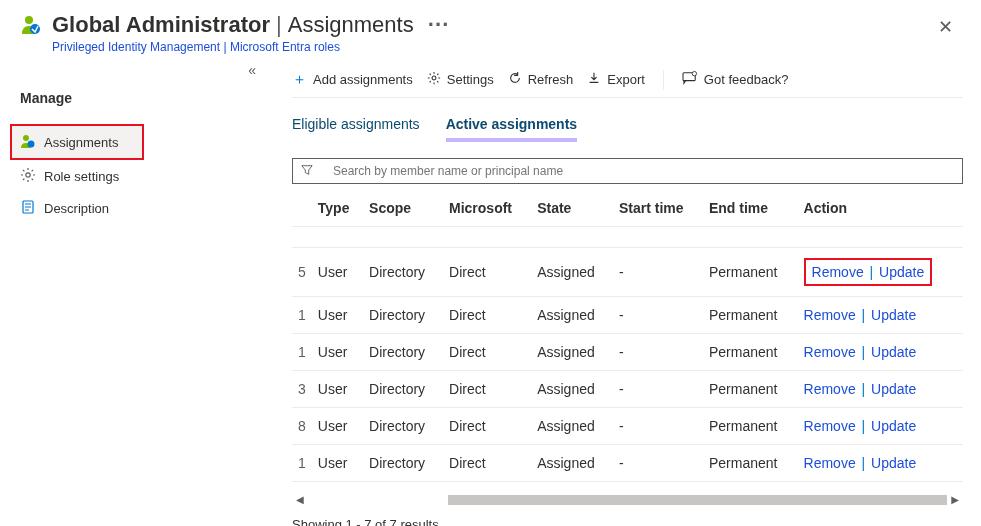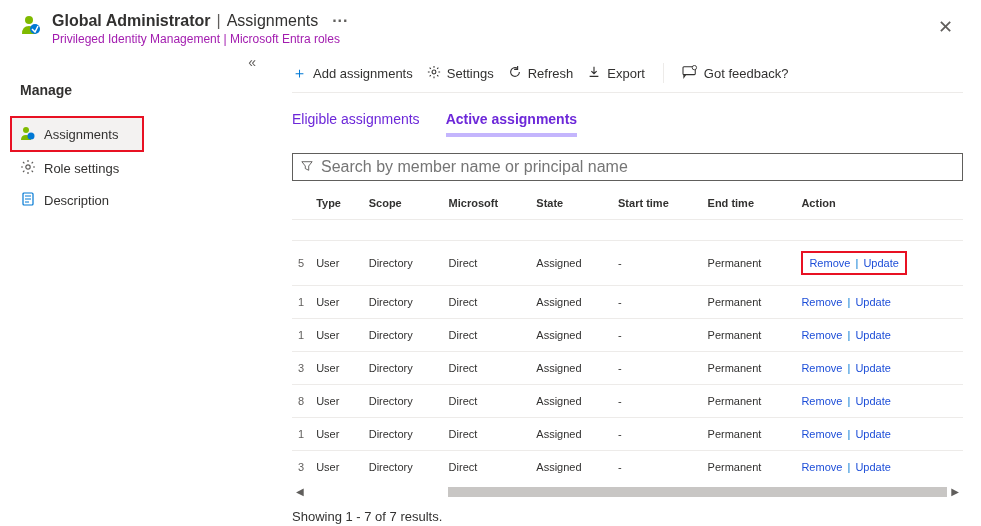--- a/index.html
+++ b/index.html
@@ -1,51 +1,51 @@
 <!DOCTYPE html>
 <html><head>
   <meta charset="utf-8">
   <style>
     * { box-sizing: border-box; margin: 0; padding: 0; }
     body { font-family: "Segoe UI", Tahoma, sans-serif; font-size: 13px; color: #323130; background: #fff; width: 981px; height: 526px; overflow: hidden; position: relative; }
     
     .header { display: flex; align-items: flex-start; padding: 12px 20px 8px 20px; gap: 10px; }
     .header-icon { margin-top: 2px; }
     .header-text { flex: 1; }
-    .page-title { font-size: 16px; font-weight: 600; display: flex; align-items: center; gap: 6px; }
+    .page-title { font-size: 22px; font-weight: 600; display: flex; align-items: center; gap: 6px; }
     .title-sep { font-weight: 400; color: #605e5c; }
     .title-section { font-weight: 400; }
-    .subtitle { font-size: 12px; color: #a21caf; margin-top: 2px; }
+    .subtitle { font-size: 12px; color: #1d4ed8; margin-top: 2px; }
     .close-x { font-size: 18px; color: #605e5c; cursor: pointer; padding: 4px 8px; }
     .dots { color: #605e5c; padding: 0 8px; }
     
     .body { display: flex; height: calc(100% - 56px); }
     
     .sidebar { width: 280px; padding: 0 0 0 20px; position: relative; flex-shrink: 0; }
     .collapse { position: absolute; right: 24px; top: 0; color: #605e5c; cursor: pointer; font-size: 14px; }
     .section-heading { font-weight: 600; font-size: 14px; margin-top: 28px; margin-bottom: 18px; }
     .nav-item { display: flex; align-items: center; gap: 8px; height: 32px; padding: 0 8px; cursor: pointer; margin-left: -8px; }
     .nav-item.selected { background: #f3f2f1; }
     .nav-item-highlight { border: 2px solid #e81123; display: inline-flex; padding: 0; margin-left: -10px; }
     .nav-item-highlight .nav-item { margin: 0; padding: 0 8px; width: 130px; }
     
     .main { flex: 1; padding: 0 18px 0 12px; display: flex; flex-direction: column; min-width: 0; }
     .toolbar { display: flex; align-items: center; gap: 14px; height: 40px; border-bottom: 1px solid #edebe9; }
     .toolbar-btn { display: flex; align-items: center; gap: 6px; cursor: pointer; color: #323130; font-size: 13px; }
     .toolbar-sep { width: 1px; height: 20px; background: #edebe9; margin: 0 4px; }
     
     .tabs { display: flex; gap: 26px; margin-top: 18px; border-bottom: none; }
-    .tab { padding-bottom: 6px; cursor: pointer; font-size: 14px; color: #6d28d9; border-bottom: 2px solid transparent; }
+    .tab { padding-bottom: 6px; cursor: pointer; font-size: 14px; color: #0c4a6e; border-bottom: 2px solid transparent; }
     .tab.active { font-weight: 600; border-bottom: 4px solid #c4b5fd; }
     
     .search-wrap { border: 1px solid #605e5c; height: 28px; display: flex; align-items: center; padding: 0 8px; margin-top: 16px; gap: 8px; }
-    .search-input { border: none; outline: none; flex: 1; font-size: 16px; height: 24px; }
+    .search-input { border: none; outline: none; flex: 1; font-size: 12px; height: 24px; margin-left: 12px; }
     
     .table-wrap { margin-top: 6px; overflow-x: auto; position: relative; }
-    .table { border-collapse: collapse; width: 100%; font-size: 11px; }
+    .table { border-collapse: collapse; width: 100%; font-size: 14px; }
     .table th { text-align: left; font-weight: 600; padding: 10px 6px; border-bottom: 1px solid #edebe9; }
     .table td { padding: 10px 6px; border-bottom: 1px solid #edebe9; white-space: nowrap; }
     .idcol { width: 14px; color: #605e5c; padding-left: 0; padding-right: 0; }
     .action-link { color: #1d4ed8; text-decoration: none; cursor: pointer; }
     .action-sep { color: #0078d4; padding: 0 2px; }
     .action-highlight { border: 2px solid #e81123; padding: 4px 6px; display: inline-block; }
     
     .spacer-row td { height: 16px; border-bottom: 1px solid #edebe9; }
     
     .hscroll { display: flex; align-items: center; margin-top: 4px; }

